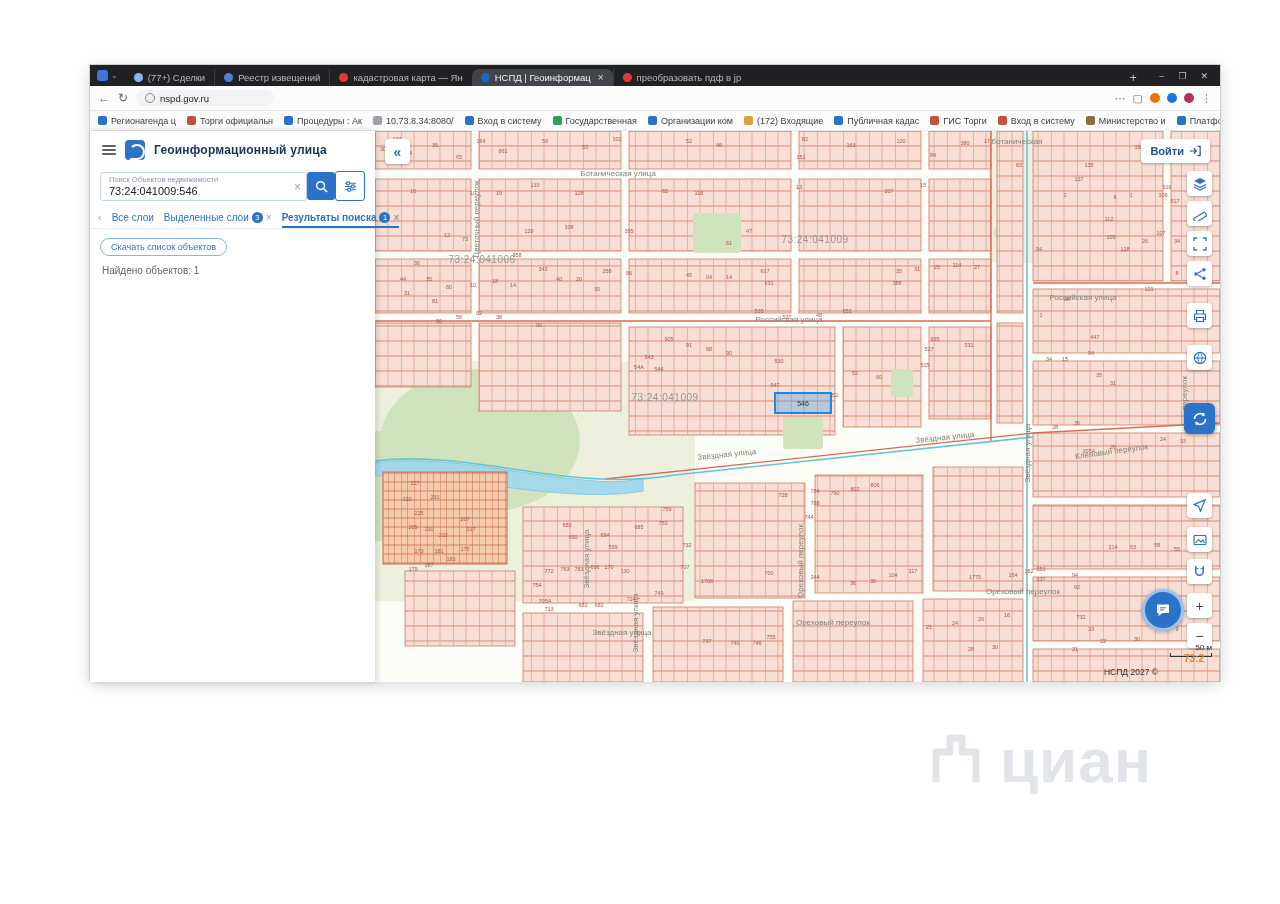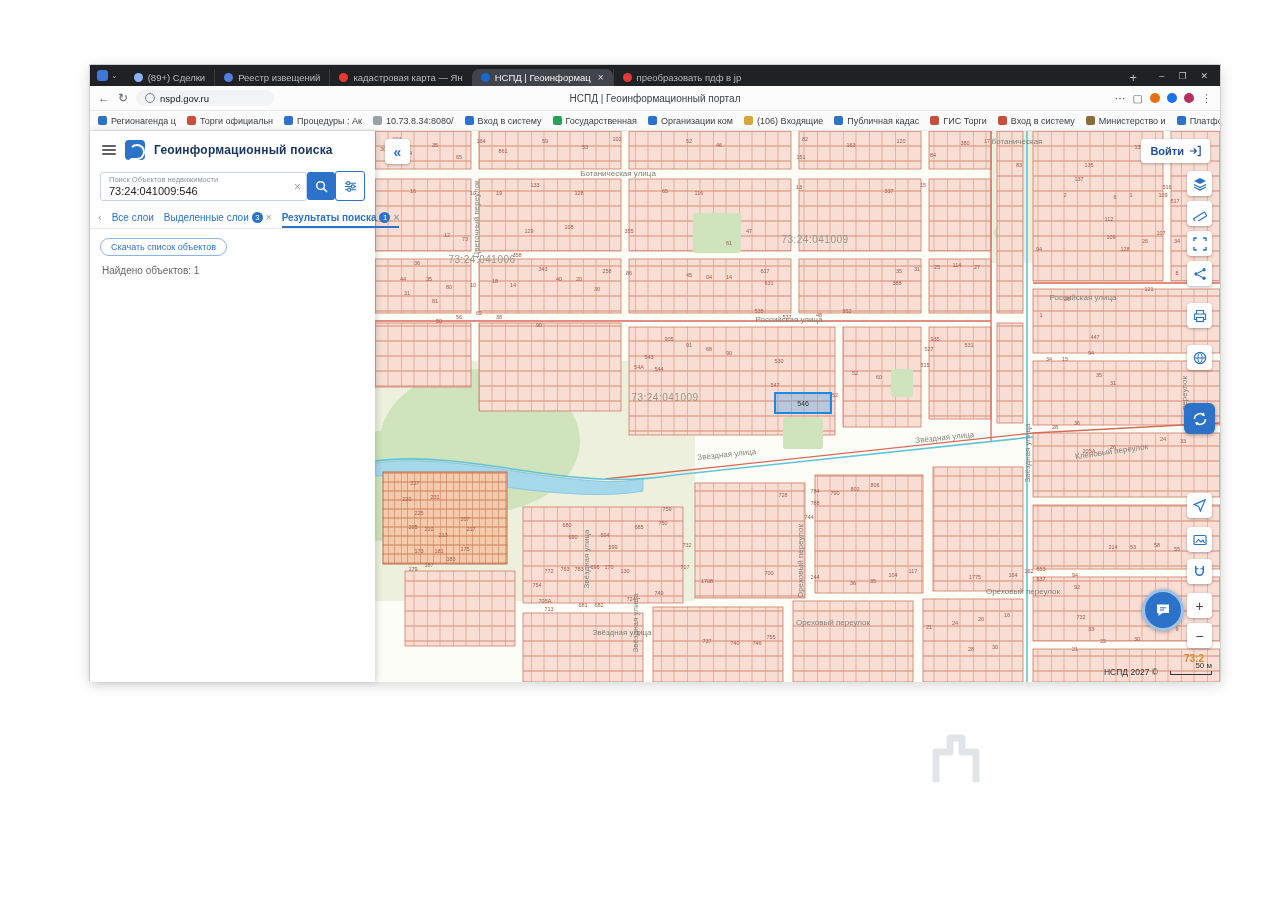--- a/index.html
+++ b/index.html
@@ -95,21 +95,21 @@
   .tool{right:8px;}
   .tool-active{position:absolute;right:5px;top:272px;width:31px;height:31px;border-radius:6px;background:#2b72c8;
                box-shadow:0 1px 4px rgba(0,0,0,.35);display:flex;align-items:center;justify-content:center;}
   .zoom-btn{font-size:14px;color:#444;}
   .chat-btn{position:absolute;right:36px;top:458px;width:36px;height:36px;border-radius:50%;background:#2b72c8;
             border:3px solid #9dc3ec;display:flex;align-items:center;justify-content:center;box-shadow:0 1px 4px rgba(0,0,0,.3);}
   .legend-bar{position:absolute;left:15px;bottom:6px;width:265px;height:25px;background:#fff;border-radius:3px;
               box-shadow:0 1px 3px rgba(0,0,0,.25);display:flex;align-items:center;padding:0 10px;font-size:12px;color:#222;}
   .legend-bar .chevs{margin-left:auto;display:flex;flex-direction:column;line-height:5px;font-size:5.5px;color:#555;}
   .attribution{position:absolute;right:62px;bottom:5px;font-size:8.5px;color:#333;}
-  .scalebar{position:absolute;right:8px;bottom:7px;width:42px;font-size:8px;color:#333;text-align:right;}
+  .scalebar{position:absolute;right:8px;bottom:25px;width:42px;font-size:8px;color:#333;text-align:right;}
   .scalebar .line{border-bottom:1.5px solid #333;height:3px;border-left:1.5px solid #333;border-right:1.5px solid #333;margin-top:1px;}
   .corner-zone{position:absolute;right:16px;bottom:18px;font-size:10px;color:#d98a2b;font-weight:bold;}
 
   
   .watermark{position:absolute;left:930px;top:726px;display:flex;align-items:flex-end;gap:12px;color:#e1e5ea;}
   .watermark .wm-text{font-size:62px;font-weight:bold;letter-spacing:1px;line-height:.8;}
 </style>
 </head>
 <body>
 
@@ -117,21 +117,21 @@
   <div class="window">
 
     <div class="titlebar">
       <div class="profile-chip">
         <span class="sq"></span>
         <span class="ch">⌄</span>
       </div>
       <div class="tabstrip" id="tabstrip">
           <div class="tab">
             <span class="fav" style="background: rgb(138, 180, 248);"></span>
-            <span class="tlabel">(89+) Сделки</span>
+            <span class="tlabel">(77+) Сделки</span>
           </div>
           <div class="tab">
             <span class="fav" style="background: rgb(79, 127, 217);"></span>
             <span class="tlabel">Реестр извещений</span>
           </div>
           <div class="tab">
             <span class="fav" style="background: rgb(229, 57, 53);"></span>
             <span class="tlabel">кадастровая карта — Ян</span>
           </div>
           <div class="tab active">
@@ -152,21 +152,20 @@
       </div>
     </div>
 
     <div class="addressbar">
       <span class="navic">←</span>
       <span class="navic">↻</span>
       <div class="urlpill">
         <span class="info"></span>
         <span>nspd.gov.ru</span>
       </div>
-      <div class="page-title-center">НСПД | Геоинформационный портал</div>
       <div class="addr-right">
         <span class="glyph">⋯</span>
         <span class="glyph">▢</span>
         <span class="dot" style="background:#e8710a"></span>
         <span class="dot" style="background:#1a73e8"></span>
         <span class="dot" style="background:#b5305f"></span>
         <span class="glyph">⋮</span>
       </div>
     </div>
 
@@ -194,21 +193,21 @@
         <span class="bm">
           <span class="ic" style="background: rgb(46, 158, 91);"></span>
           <span>Государственная</span>
         </span>
         <span class="bm">
           <span class="ic" style="background: rgb(43, 114, 200);"></span>
           <span>Организации ком</span>
         </span>
         <span class="bm">
           <span class="ic" style="background: rgb(217, 164, 59);"></span>
-          <span>(106) Входящие</span>
+          <span>(172) Входящие</span>
         </span>
         <span class="bm">
           <span class="ic" style="background: rgb(43, 114, 200);"></span>
           <span>Публичная кадас</span>
         </span>
         <span class="bm">
           <span class="ic" style="background: rgb(201, 79, 61);"></span>
           <span>ГИС Торги</span>
         </span>
         <span class="bm">
@@ -228,21 +227,21 @@
     <div class="content">
 
       <aside class="sidebar">
         <div class="sb-header">
           <span class="hamburger">
               <i></i>
               <i></i>
               <i></i>
             </span>
           <span class="logo-sq"></span>
-          <span class="sb-title">Геоинформационный поиска</span>
+          <span class="sb-title">Геоинформационный улица</span>
         </div>
 
         <div class="search-row">
           <div class="search-field">
             <span class="lbl">Поиск Объектов недвижимости</span>
             <span class="val">73:24:041009:546</span>
             <span class="clear">×</span>
           </div>
           <div class="btn-search">
             <svg width="13" height="13" viewBox="0 0 14 14">
@@ -690,14 +689,15 @@
         </div>
         <div class="corner-zone">73:2</div>
       </div>
     </div>
   </div>
 
   <div class="watermark">
     <svg width="58" height="60" viewBox="0 0 58 60">
       <path d="M6 56V26h14V12h12v14h14v30" fill="none" stroke="#e1e5ea" stroke-width="7" stroke-linejoin="round"></path>
     </svg>
+    <span class="wm-text">циан</span>
   </div>
 </div>
 
 </body></html>

